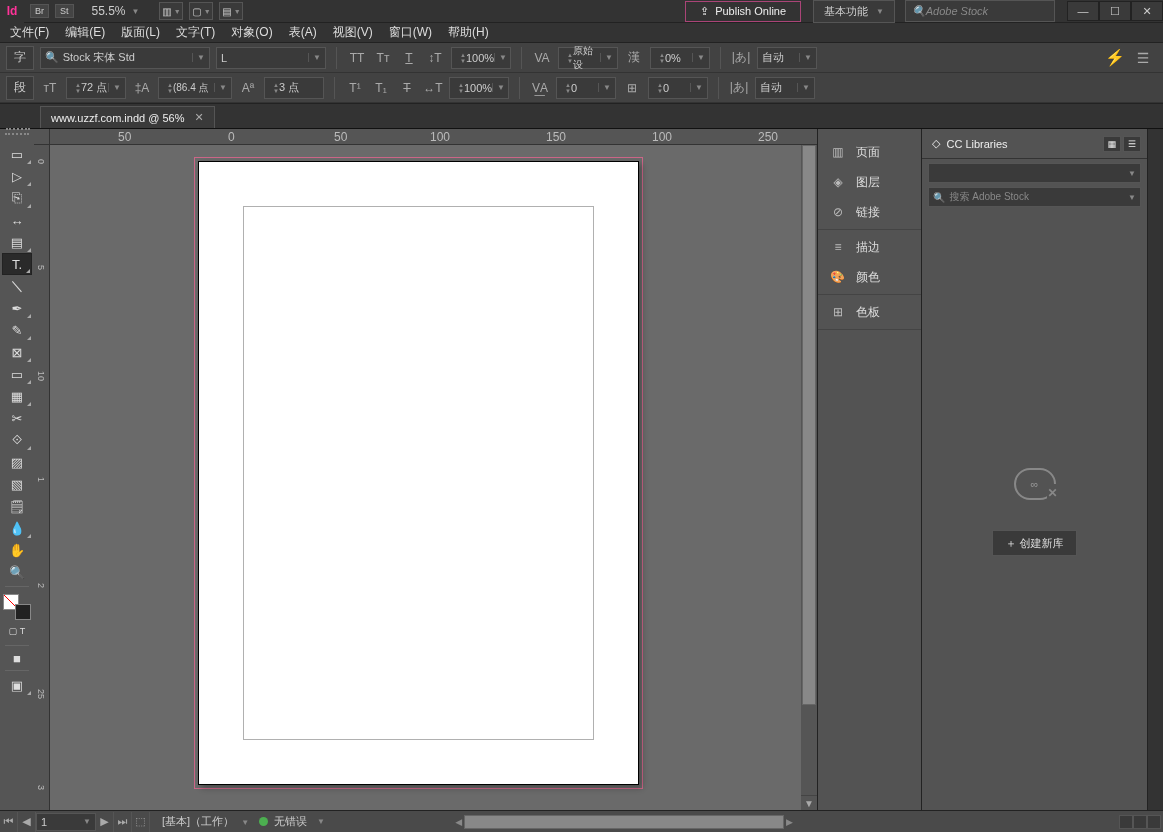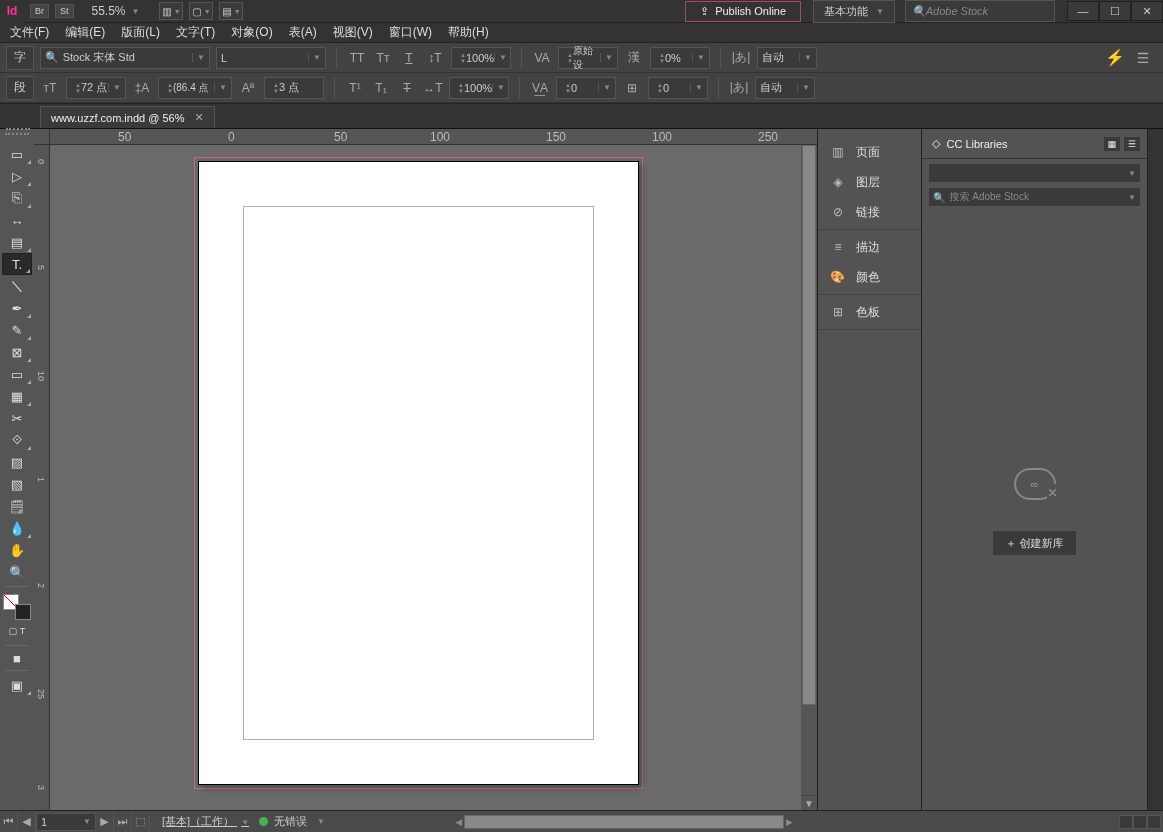--- a/index.html
+++ b/index.html
@@ -91,21 +91,21 @@
 
 
 .far-right{ width:16px; background:#333; border-left:1px solid #222;}
 
 
 .statusbar{ position:absolute; bottom:0; left:0; right:0; height:22px; background:#4a4a4a; display:flex; align-items:center; font-size:11px; color:#ccc; border-top:1px solid #222;}
 .sb-btn{ width:18px; height:20px; display:flex; align-items:center; justify-content:center; color:#aaa; cursor:pointer; border-right:1px solid #555;}
 .sb-page{ width:60px; background:#3a3a3a; height:18px; border:1px solid #555; padding:0 4px; display:flex; align-items:center;}
 .sb-preflight{ display:flex; align-items:center; gap:6px; margin-left:10px;}
 .sb-dot{ width:9px; height:9px; border-radius:50%; background:#4caf50;}
-.sb-layout{ margin-left:12px;text-decoration:underline;}
+.sb-layout{ margin-left:12px;}
 .sb-scroll{ margin-left:auto; margin-right:370px; display:flex; align-items:center;}
 .sb-thumb{ width:320px; height:14px; background:#888; border:1px solid #666; margin:0 2px;}
 .sb-sq{ display:flex; gap:0; margin-left:4px;}
 .sb-sq div{ width:14px; height:14px; border:1px solid #555; background:#3a3a3a;}
 </style>
 </head>
 <body>
 
 <div class="titlebar">
   <div class="app-logo">Id</div>

